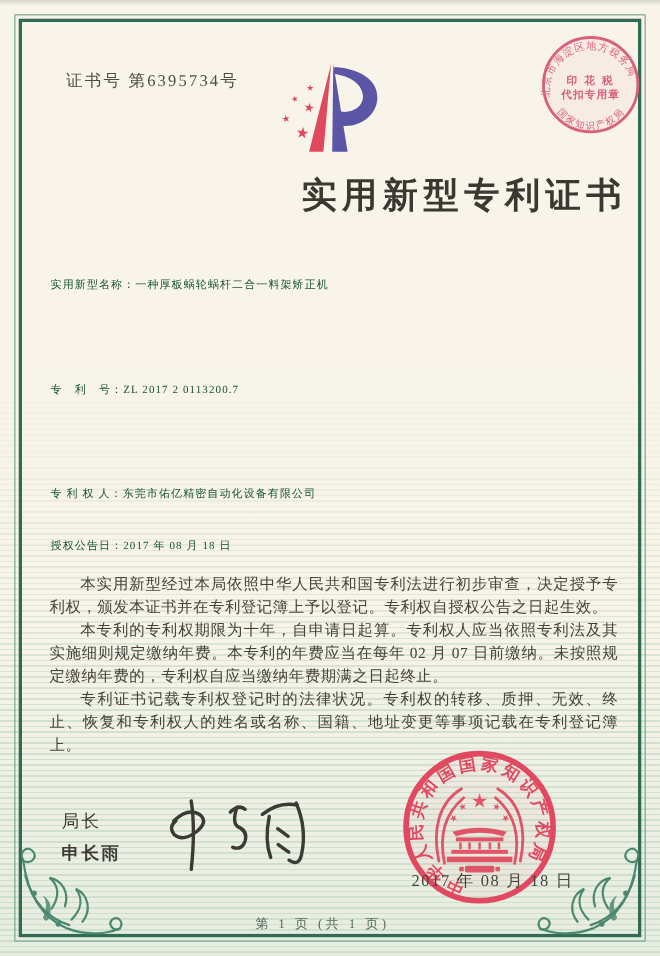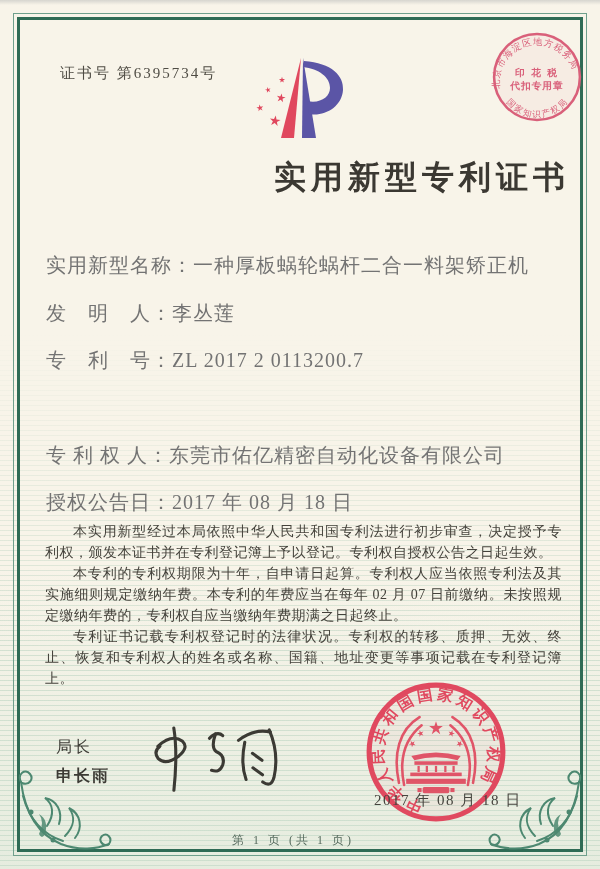--- a/index.html
+++ b/index.html
@@ -22,21 +22,21 @@
   .border-inner { position:absolute; inset:17px; border:3px solid #2f6b55; z-index:2; pointer-events:none; }
 
   .cert-no { position:absolute; left:36px; top:64px; font-size:15px; letter-spacing:2px; color:#4f4c44; z-index:3;margin-left:24px; }
 
   .logo { position:absolute; left:246px; top:50px; z-index:3; }
   .tax-stamp { position:absolute; left:490px; top:30px; z-index:3; }
 
   .title { position:absolute; left:0; right:30px; top:156px; text-align:right;
     font-size:32px; font-weight:bold; letter-spacing:5px; color:#3b3832; z-index:3; }
 
-  .field-row { position:absolute; left:46px; right:52px; font-size:20px; color:#737373; z-index:3; white-space:nowrap; }
+  .field-row { position:absolute; left:46px; right:52px; font-size:10px; color:#14532d; z-index:3; white-space:nowrap; }
   .flabel { letter-spacing:1px; }
   .fvalue { letter-spacing:1px; }
 
   .body-text { position:absolute; left:45px; right:38px; top:521px; z-index:3; }
   .body-text p { font-size:14px; line-height:21px; color:#44423b; text-align:justify; text-indent:2em; letter-spacing:0.5px; }
 
   .officer-role { position:absolute; left:56px; top:737px; font-size:16px; color:#3c3b35; letter-spacing:2px; z-index:3;
     font-family:"Liberation Sans","DejaVu Sans",sans-serif; }
   .officer-name { position:absolute; left:56px; top:766px; font-size:16px; color:#3c3b35; letter-spacing:2px; z-index:3;
     font-family:"Liberation Sans","DejaVu Sans",sans-serif;font-weight:bold; }
@@ -90,23 +90,20 @@
       <textPath href="#tsBot" startOffset="16%">国家知识产权局</textPath>
     </text>
     <text x="46" y="45" text-anchor="middle" fill="#d9607a" font-size="9.5" font-weight="bold" letter-spacing="2">印 花 税</text>
     <text x="46" y="58" text-anchor="middle" fill="#d9607a" font-size="9.5" font-weight="bold" letter-spacing="1">代扣专用章</text>
   </svg>
 
   <h1 class="title">实用新型专利证书</h1>
 
   <div class="field-row" style="top:252px">
     <span class="flabel">实用新型名称：</span><span class="fvalue">一种厚板蜗轮蜗杆二合一料架矫正机</span>
-  </div>
-  <div class="field-row" style="top:300px">
-    <span class="flabel">发　明　人：</span><span class="fvalue">李丛莲</span>
   </div>
   <div class="field-row" style="top:347px">
     <span class="flabel">专　利　号：</span><span class="fvalue">ZL 2017 2 0113200.7</span>
   </div>
   <div class="field-row" style="top:442px">
     <span class="flabel">专 利 权 人：</span><span class="fvalue">东莞市佑亿精密自动化设备有限公司</span>
   </div>
   <div class="field-row" style="top:489px">
     <span class="flabel">授权公告日：</span><span class="fvalue">2017 年 08 月 18 日</span>
   </div>

